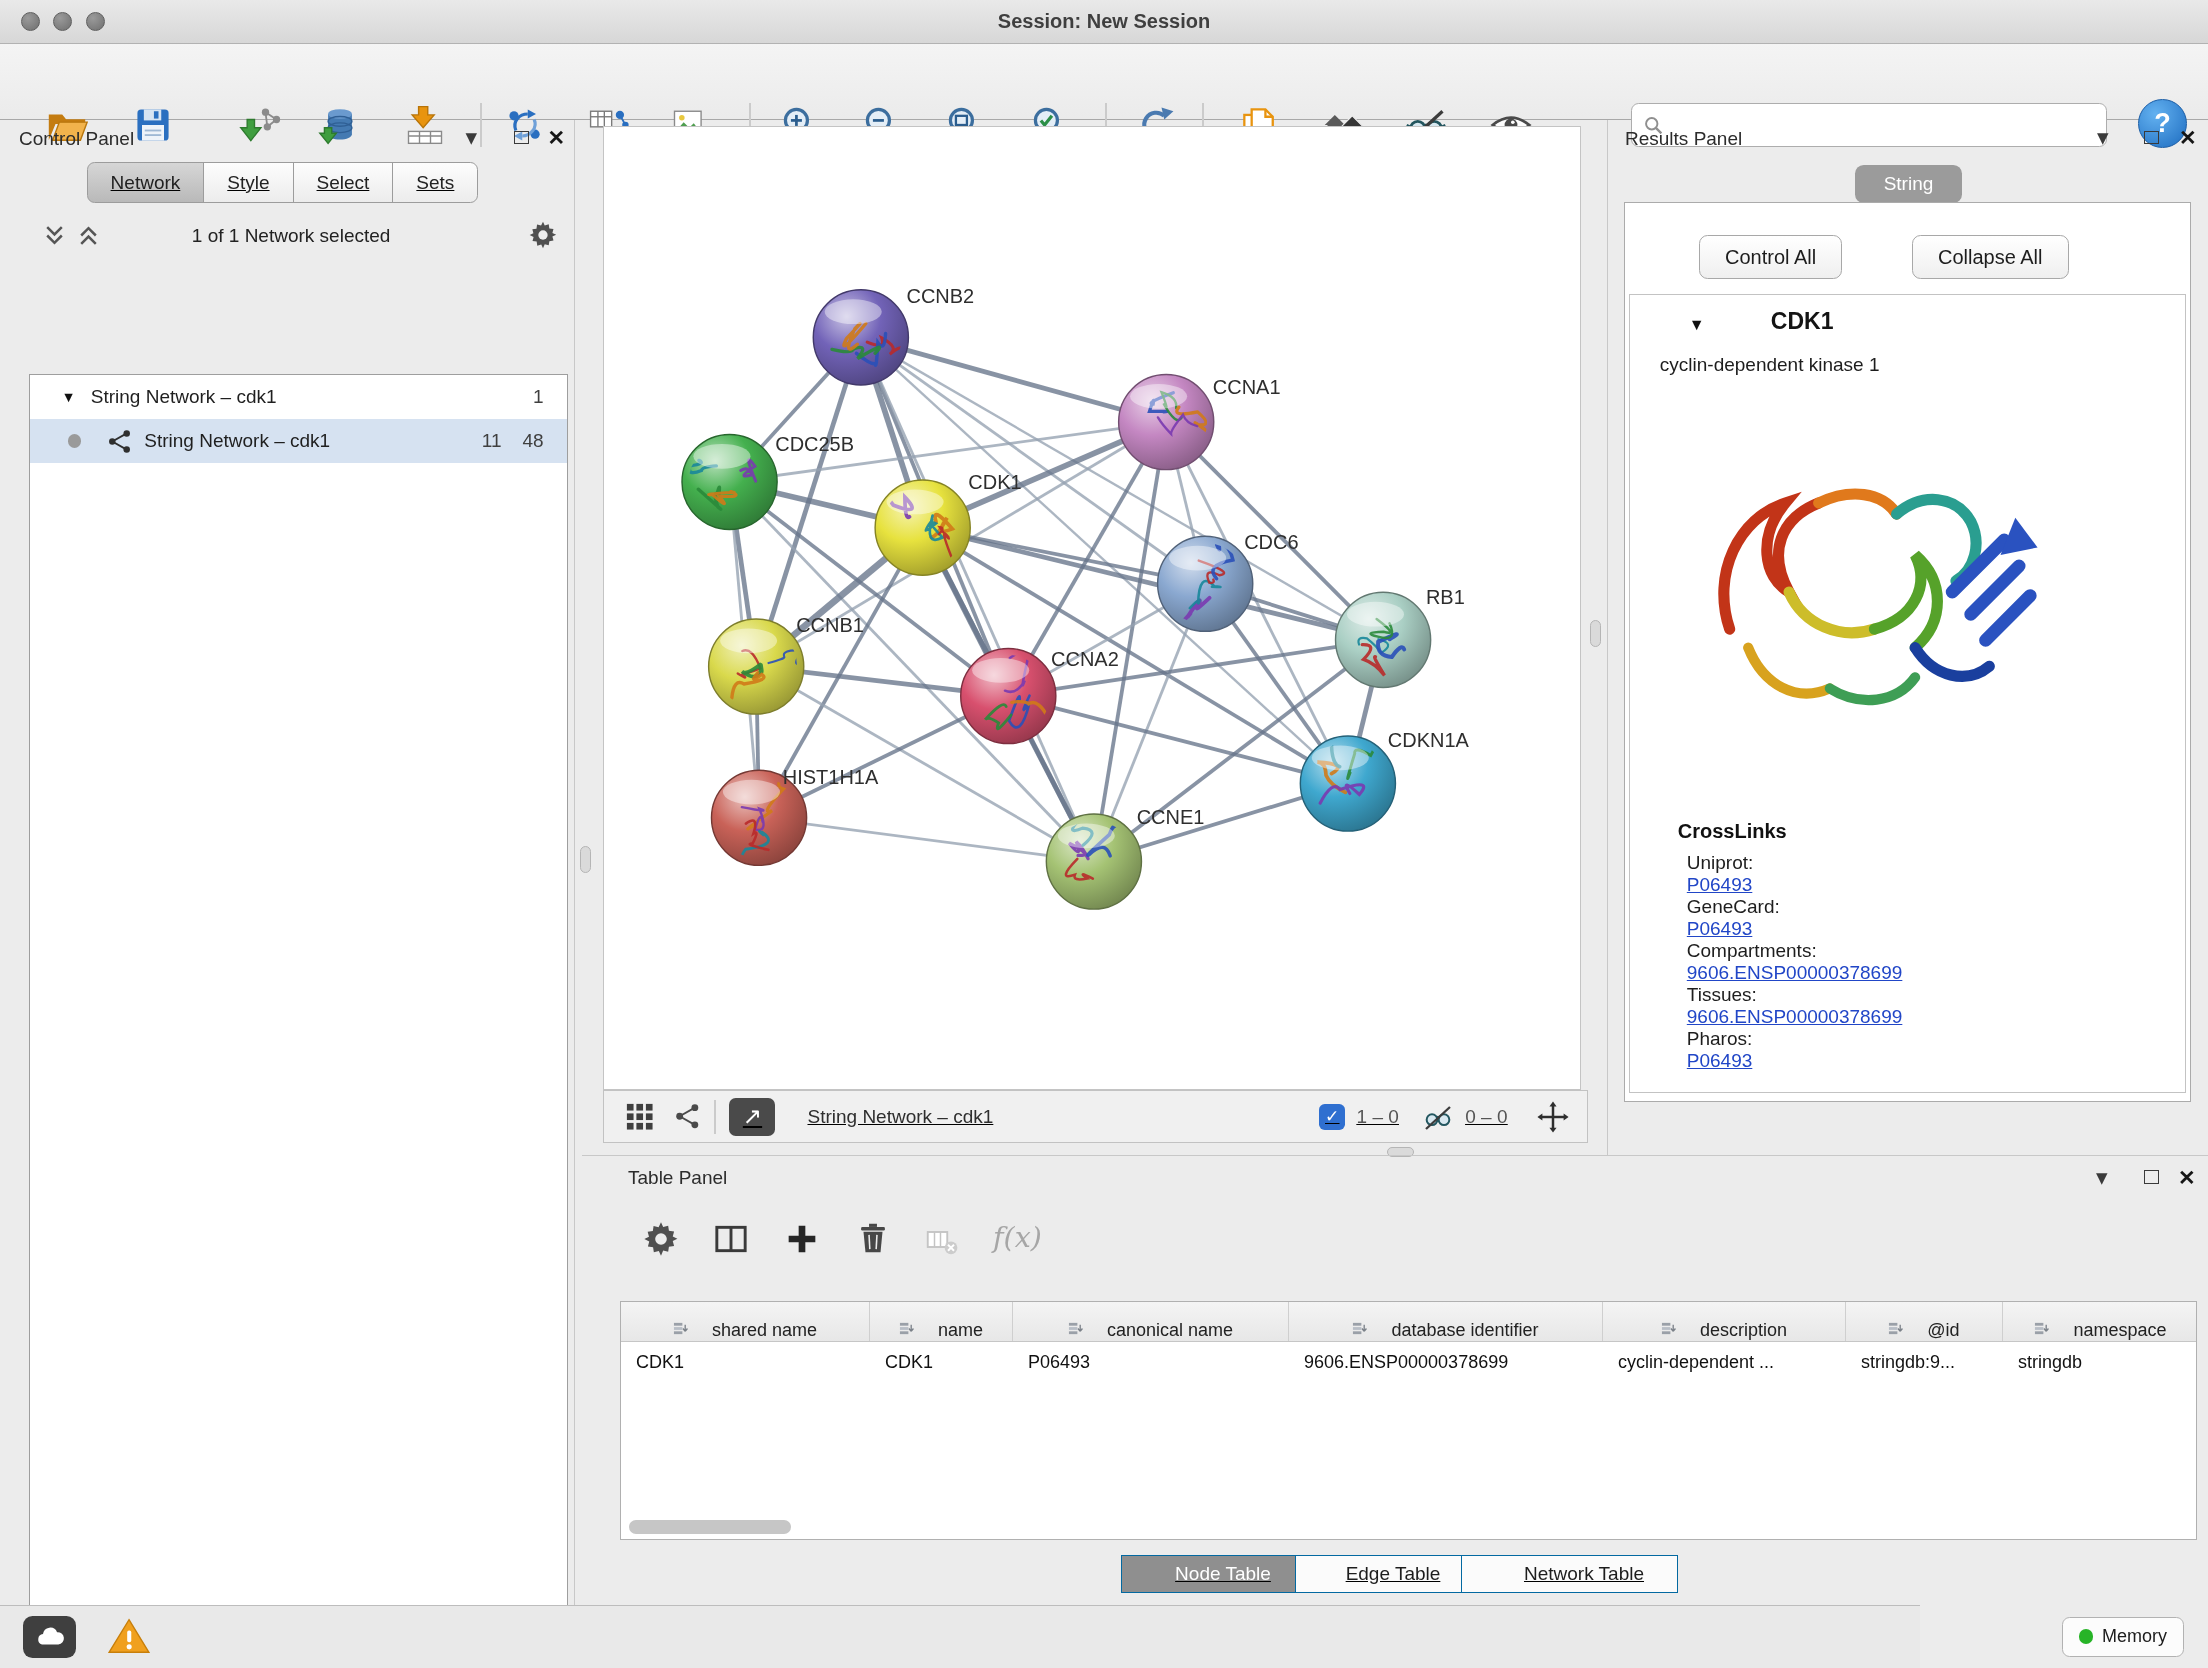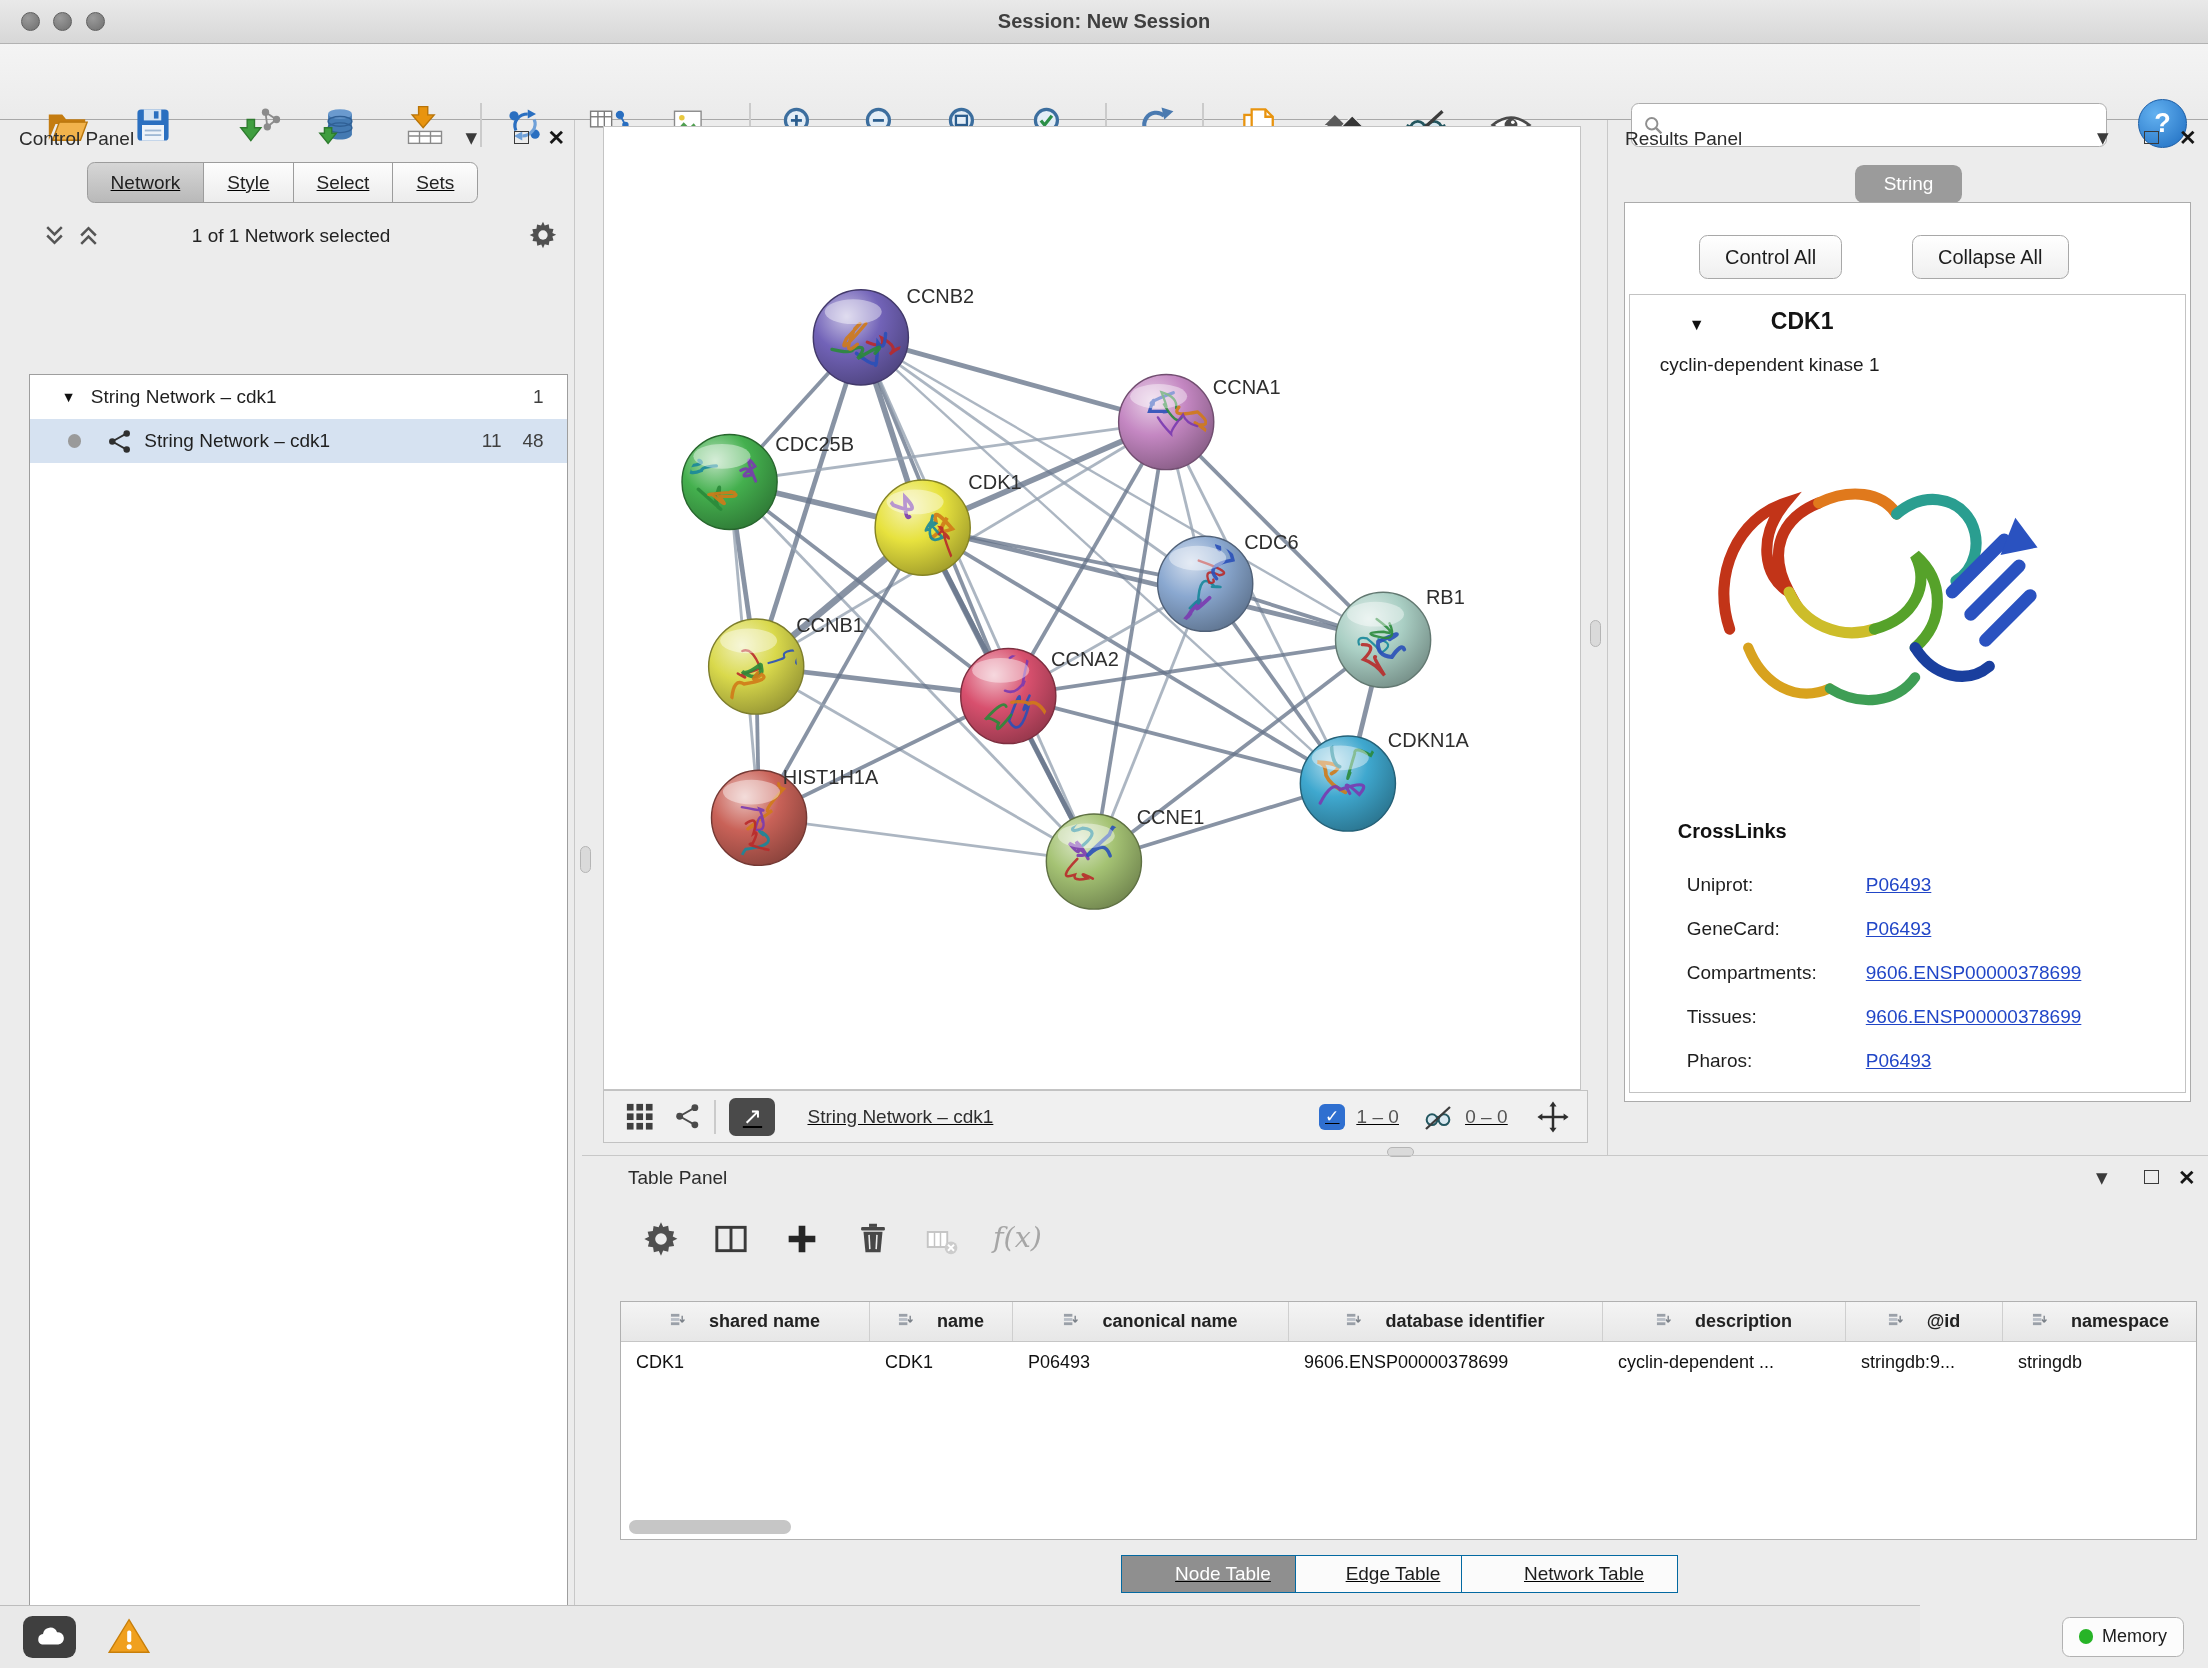--- a/index.html
+++ b/index.html
@@ -38,26 +38,26 @@
   .nsb-sep{width:1.9px;height:34px;background:#cbcbcb;margin:0 13.3px;}
   #birdseye-btn{width:46px;height:38px;border-radius:6.7px;background:#4a4a4a;color:#fff;font-size:23px;display:flex;align-items:center;justify-content:center;border:none;}
   #sel-checkbox{width:26px;height:26px;border-radius:5.7px;background:#2f6fd0;color:#fff;font-size:17px;display:flex;align-items:center;justify-content:center;}
   .nsb-text{font-size:19px;color:#2e2e2e;}
   
   #string-tab{position:absolute;left:1855px;top:165px;width:107px;height:38px;background:#9b9b9b;border-radius:8.6px;color:#ffffff;font-size:19px;display:flex;align-items:center;justify-content:center;}
   #results-box{position:absolute;left:1624px;top:202px;width:567px;height:900px;background:#ffffff;border:1px solid #ababab;}
   .rp-btn{height:44px;border:1px solid #a8a8a8;border-radius:8.6px;background:linear-gradient(#ffffff,#efefef);font-size:20px;color:#1d1d1d;padding:0 25px;}
   #gene-box{position:absolute;left:3.8px;top:91px;width:557px;height:799px;border:1px solid #c3c3c3;}
   .link{color:#2146c7;text-decoration:underline;font-size:19px;}
-  .cl-row{display:flex;height:44px;align-items:flex-end;}
+  .cl-row{display:flex;height:44px;align-items:flex-start;flex-direction:column;}
   .cl-label{font-size:19px;color:#1e1e1e;width:179px;}
   
   #table-wrap{position:absolute;left:620px;top:1299px;width:1577px;height:239px;background:#ffffff;border:1px solid #b0b0b0;overflow:hidden;}
   #tbl-header{display:flex;height:40px;background:linear-gradient(#f4f4f4,#e7e7e7);border-bottom:1px solid #c6c6c6;}
-  .tbl-hcell{display:flex;align-items:center;justify-content:center;gap:24px;font-size:18px;color:#222;border-right:1px solid #cfcfcf;overflow:hidden;white-space:nowrap;flex:none;font-weight:bold;}
+  .tbl-hcell{display:flex;align-items:flex-end;justify-content:center;gap:24px;font-size:18px;color:#222;border-right:1px solid #cfcfcf;overflow:hidden;white-space:nowrap;flex:none;}
   .tbl-row{display:flex;height:40px;}
   .tbl-cell{display:flex;align-items:center;font-size:18px;color:#111;padding-left:15px;overflow:hidden;white-space:nowrap;flex:none;}
   #tbl-scroll-thumb{position:absolute;left:7.6px;bottom:4.8px;width:162px;height:14.3px;background:#c6c6c6;border-radius:7.6px;}
   .nt-tab{height:38px;display:flex;align-items:center;justify-content:center;font-size:19px;border:1px solid #0369a1;background:#fbfbfb;color:#1d1d1d;margin-left:-1px;padding-left:29px;}
   .nt-tab.selected{background:#8f8f8f;color:#ffffff;}
   
   #statusbar{position:absolute;left:0;top:1605px;width:1920px;height:63px;background:#e9e9e9;border-top:1px solid #bdbdbd;}
   #memory-btn{position:absolute;left:2062px;top:10.5px;width:122px;height:40px;border:1px solid #b2b2b2;border-radius:7.6px;background:#fcfcfc;display:flex;align-items:center;justify-content:center;gap:8.6px;font-size:18px;color:#1c1c1c;}
   .mem-dot{width:14.3px;height:14.3px;border-radius:50%;background:#27b427;}
   .splitter-dot{position:absolute;background:#dadada;border:1px solid #b5b5b5;border-radius:5.7px;}

